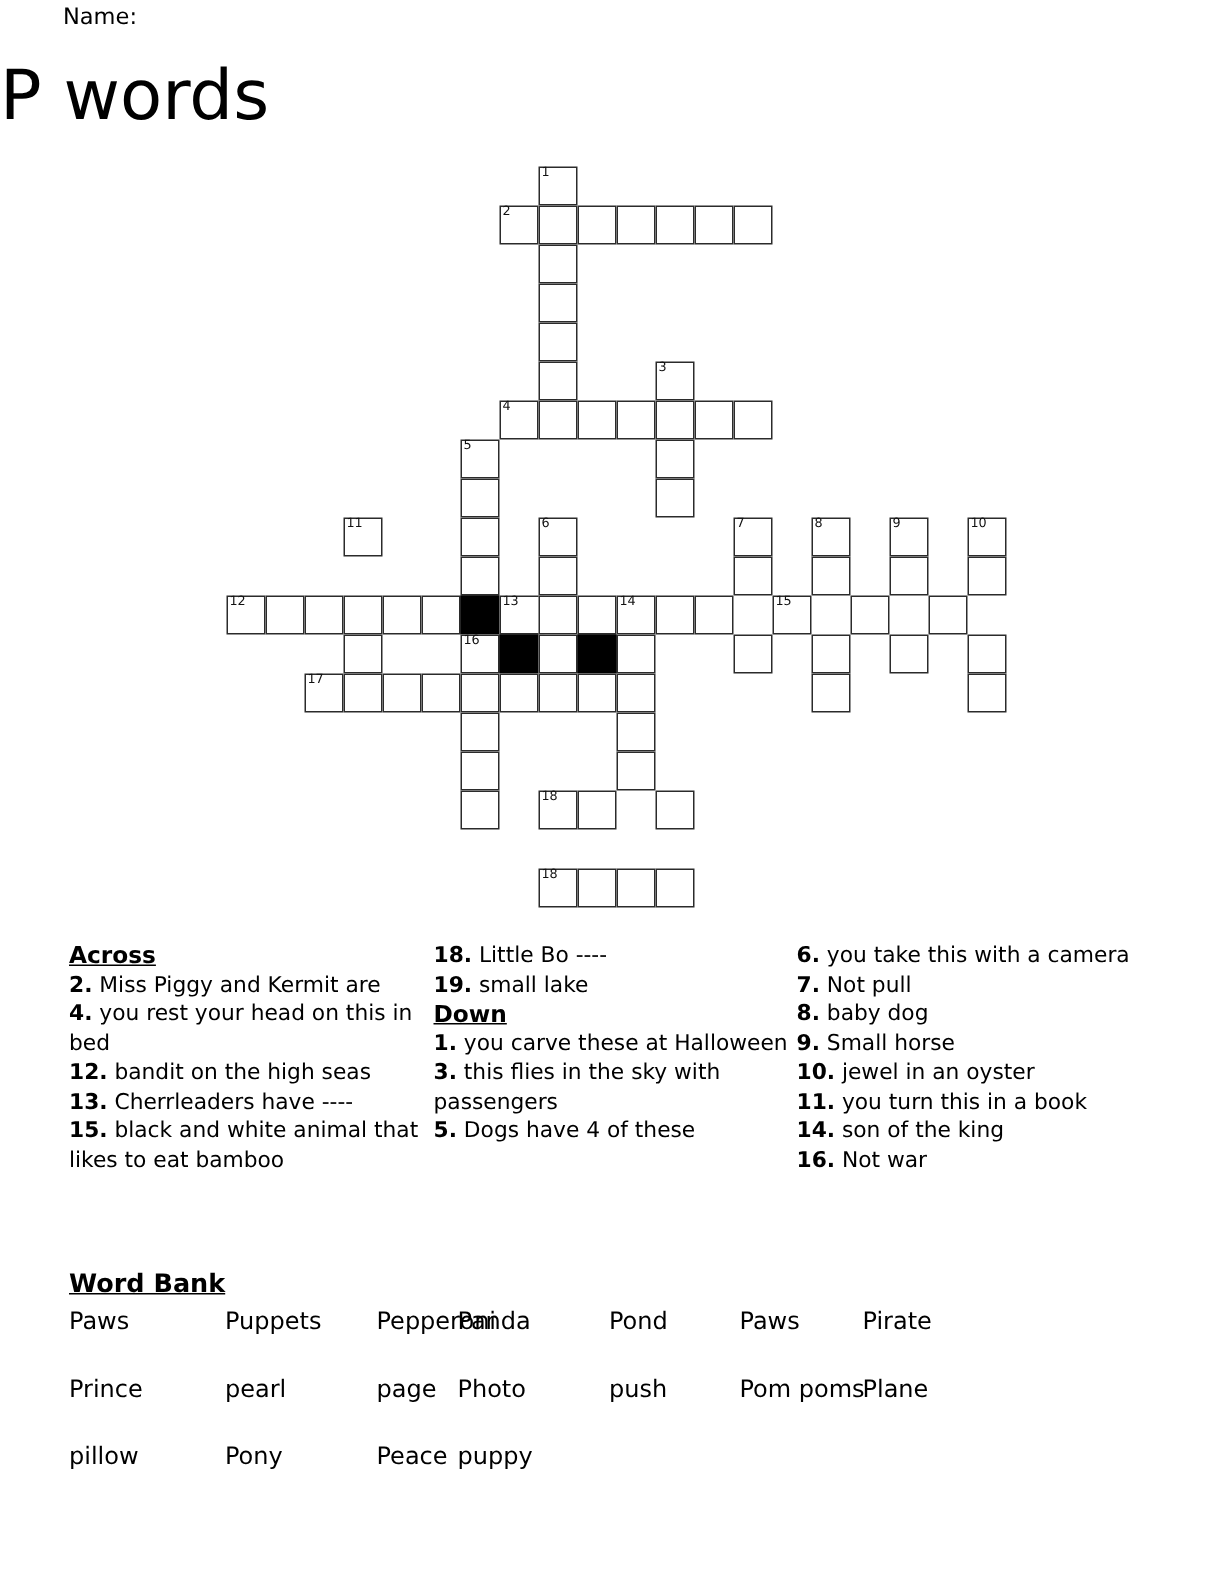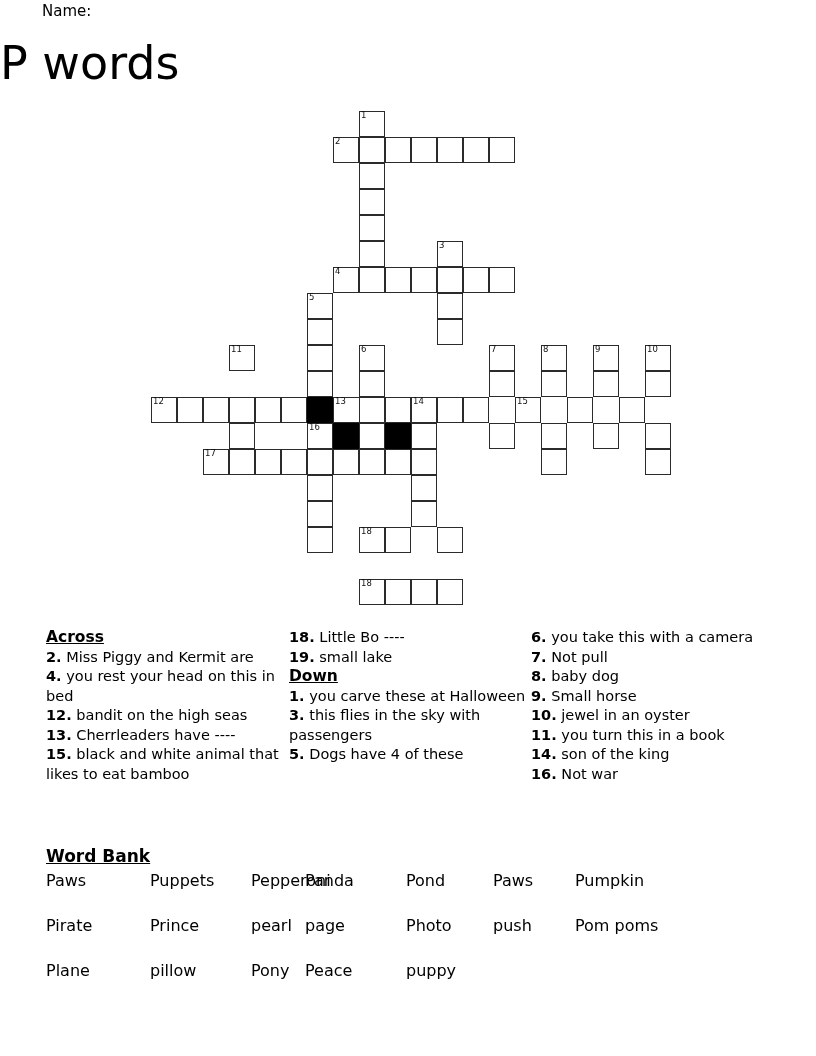--- a/index.html
+++ b/index.html
@@ -228,21 +228,20 @@
 
 <div id="wordbank">
   <span class="wb-head">Word Bank</span>
   <div class="wb-grid">
       <span class="wb-word">Paws</span>
       <span class="wb-word">Puppets</span>
       <span class="wb-word">Pepperoni</span>
       <span class="wb-word">Panda</span>
       <span class="wb-word">Pond</span>
       <span class="wb-word">Paws</span>
-      <span class="wb-word">Pumpkin</span>
       <span class="wb-word">Pirate</span>
       <span class="wb-word">Prince</span>
       <span class="wb-word">pearl</span>
       <span class="wb-word">page</span>
       <span class="wb-word">Photo</span>
       <span class="wb-word">push</span>
       <span class="wb-word">Pom poms</span>
       <span class="wb-word">Plane</span>
       <span class="wb-word">pillow</span>
       <span class="wb-word">Pony</span>

